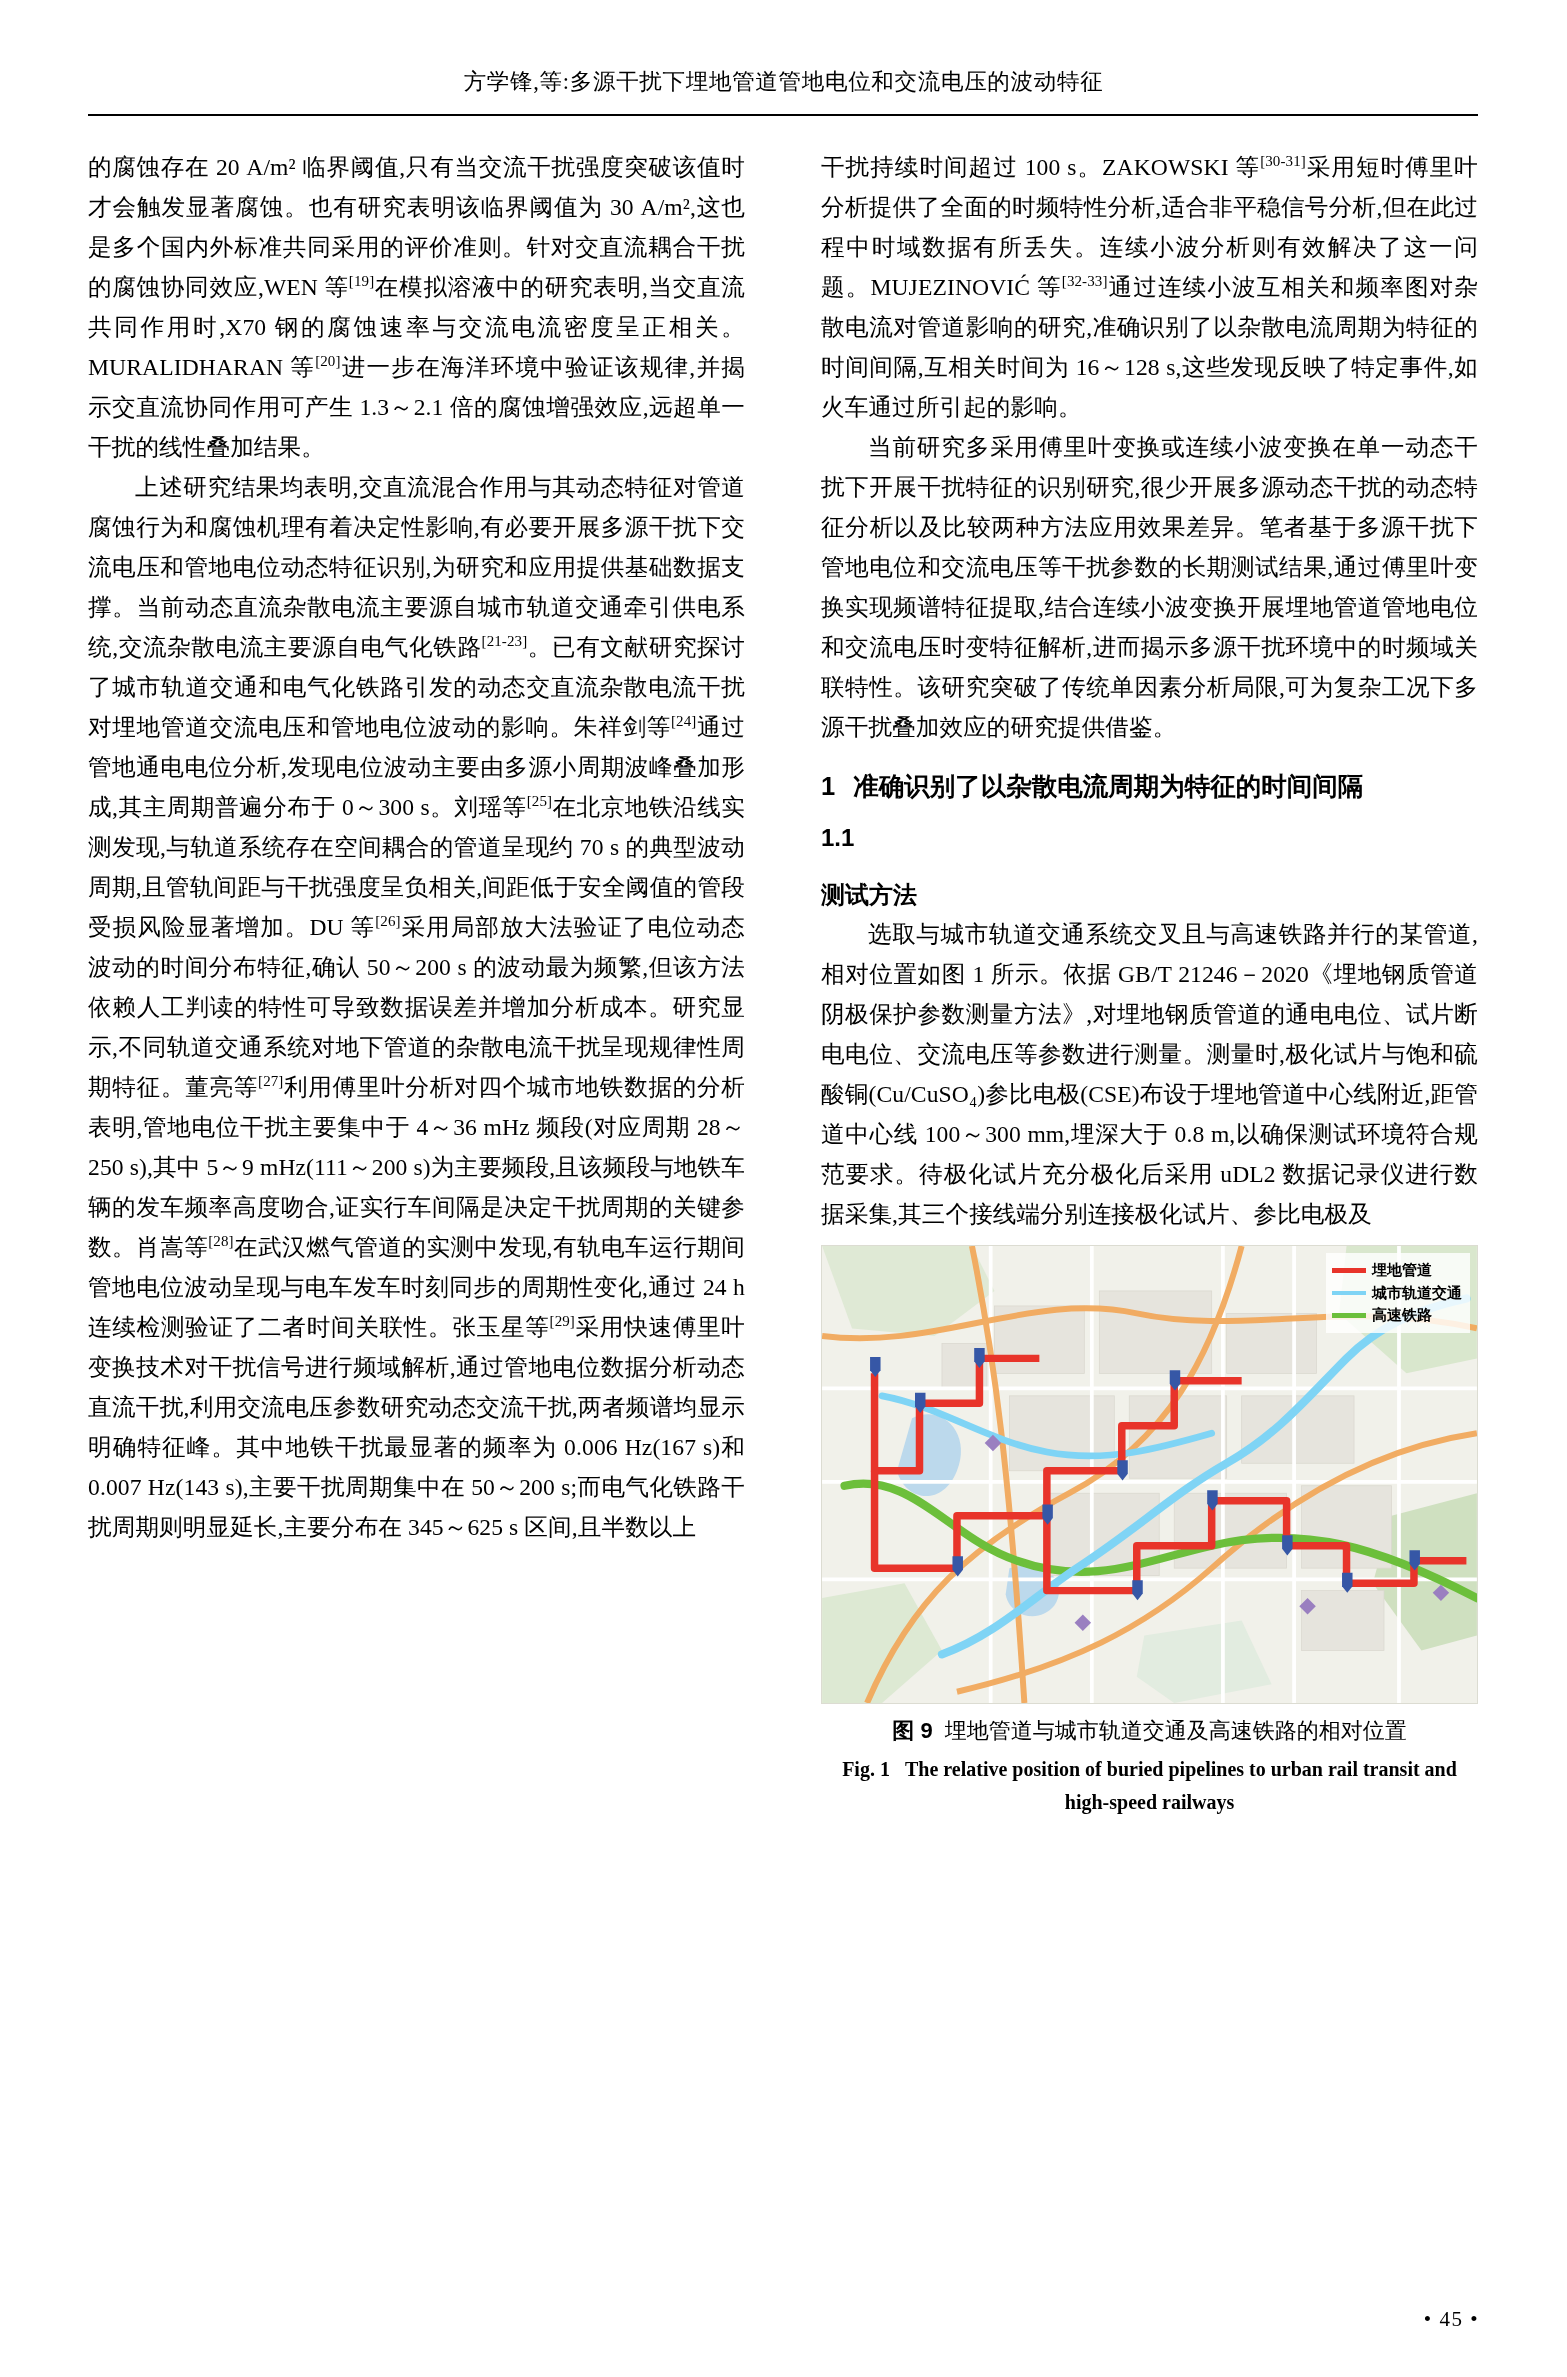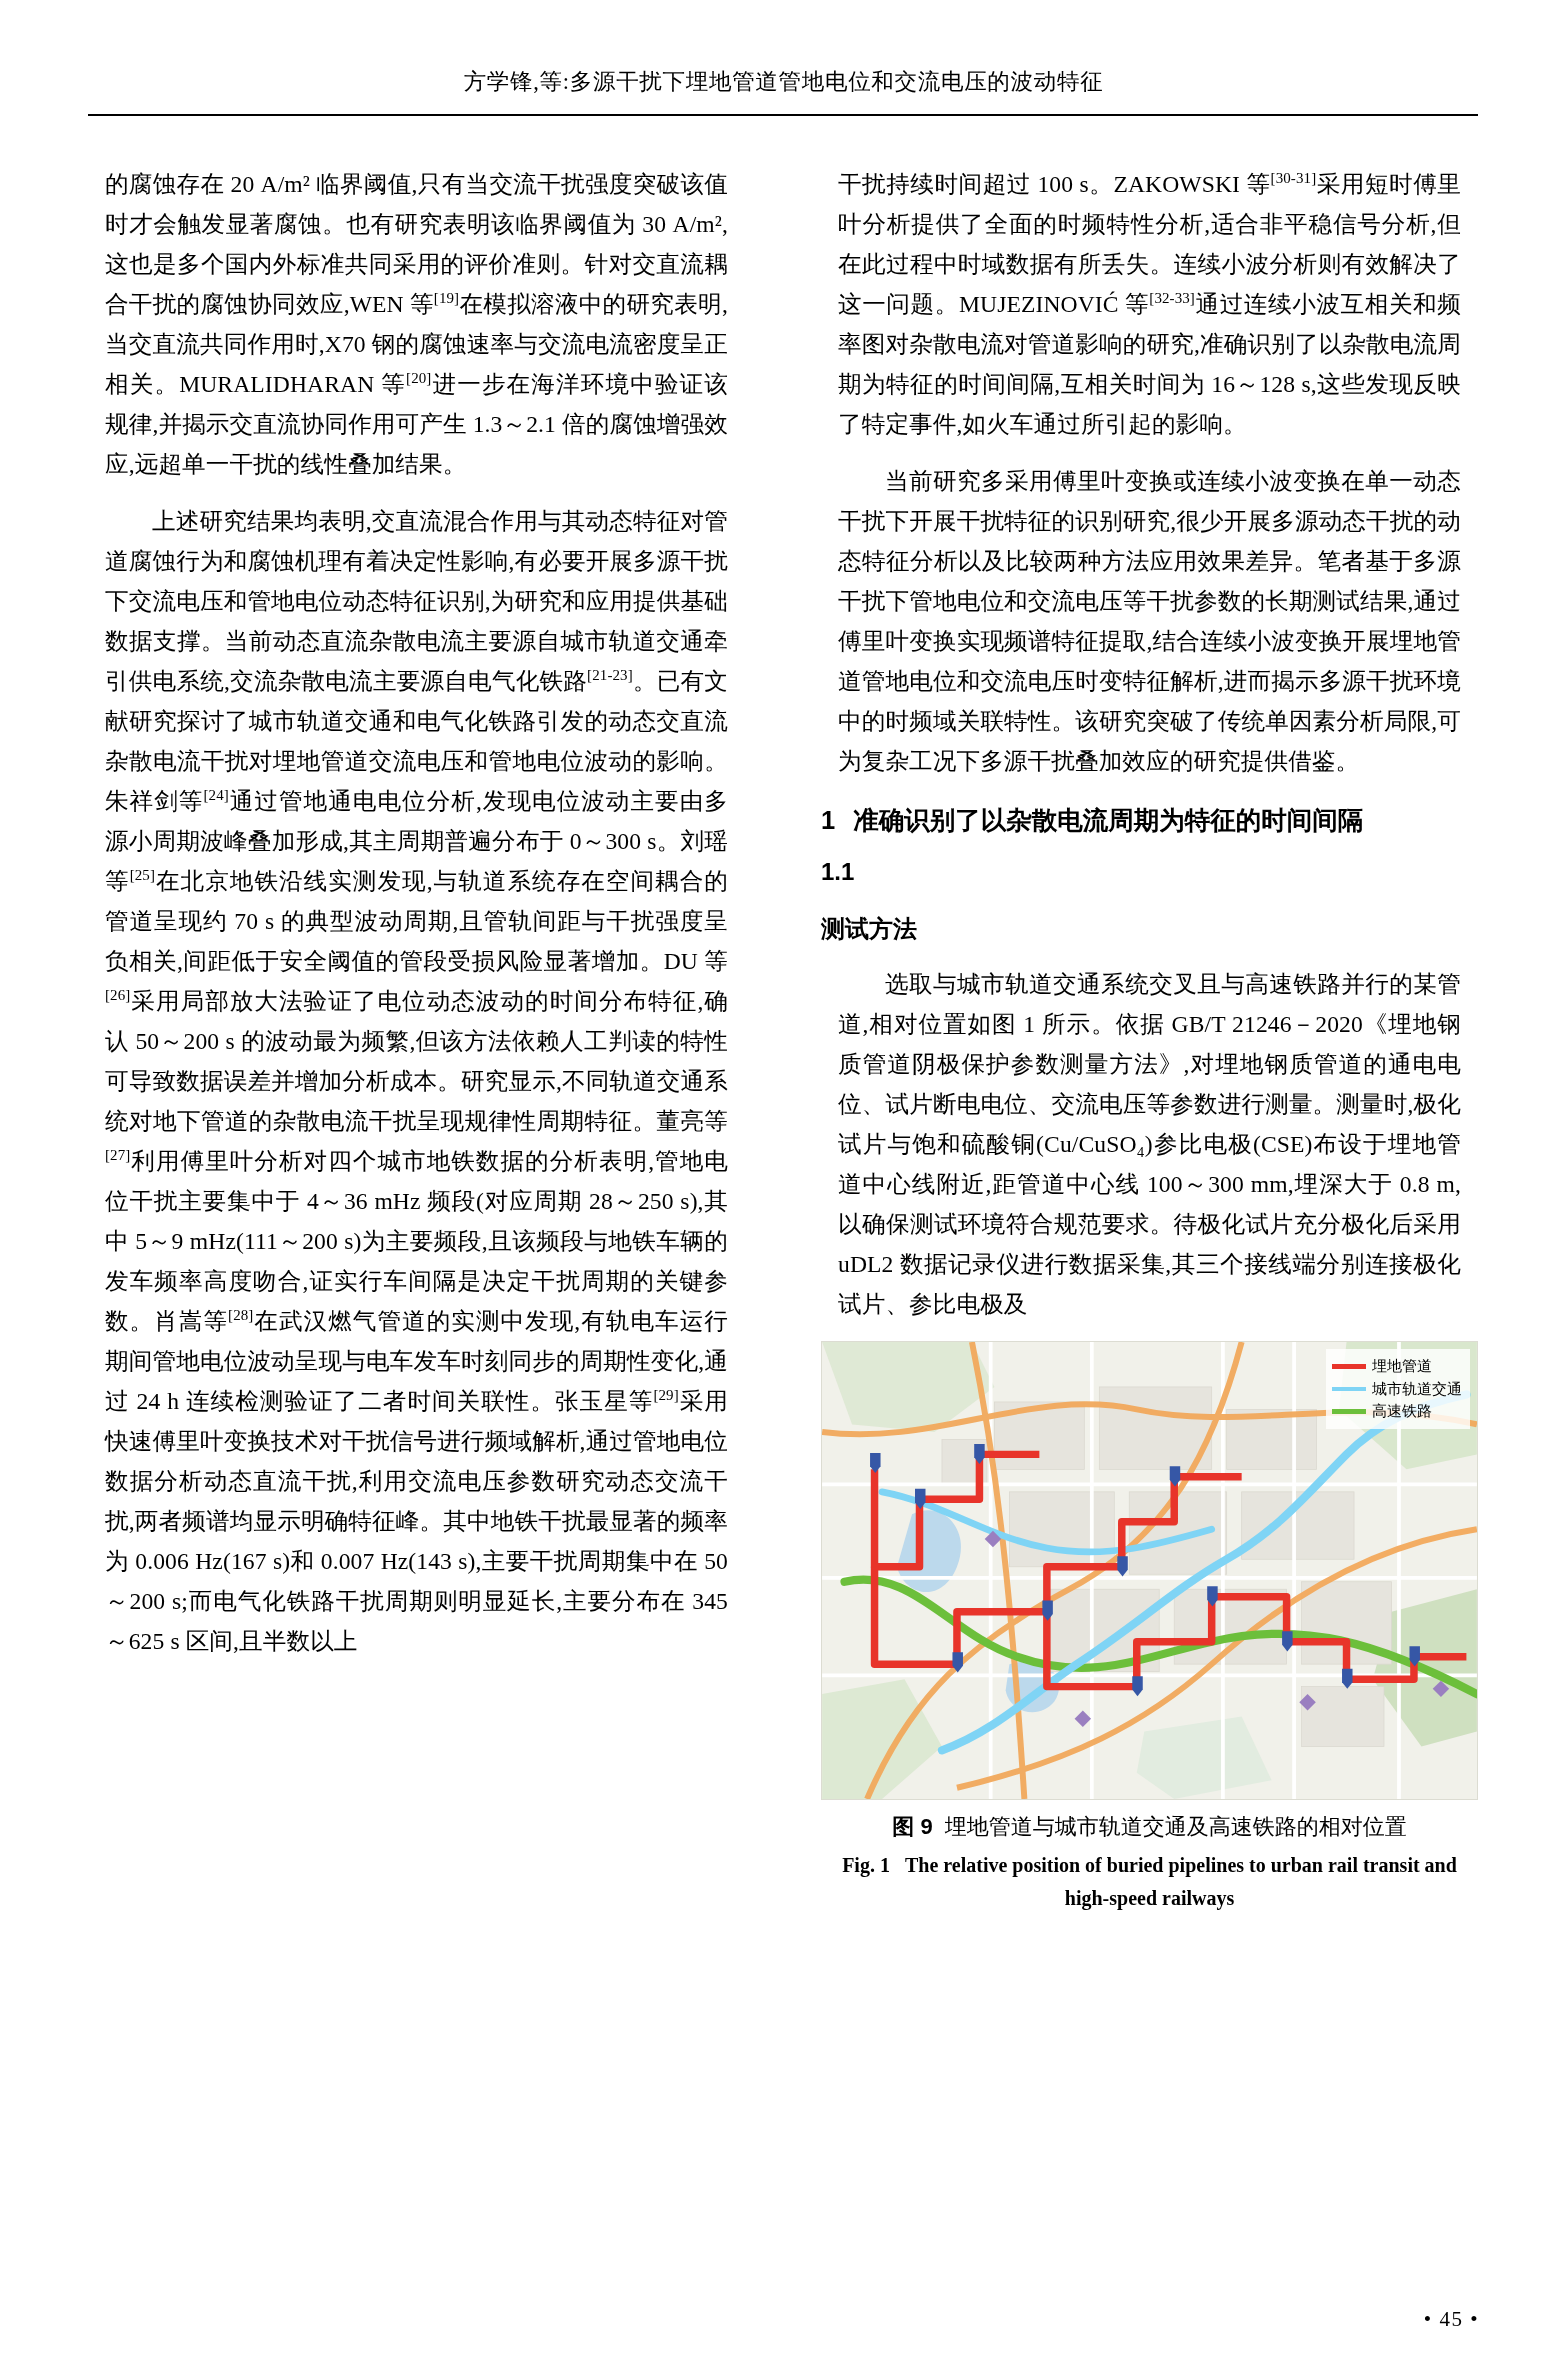--- a/index.html
+++ b/index.html
@@ -45,21 +45,21 @@
     left: 88px;
     top: 147px;
     width: 1390px;
     display: flex;
     justify-content: space-between;
   }
   .col {
     width: 657px;
   }
   p.body {
-    margin: 17px;
+    margin: 0;
     font-size: 23.6px;
     line-height: 40px;
     text-align: justify;
     text-justify: inter-character;
     text-align-last: left;
     letter-spacing: 0.1px;
   }
   p.indent {
     text-indent: 47px;
   }
@@ -105,20 +105,21 @@
   }
   .legend-box {
     position: absolute;
     right: 7.5px;
     top: 7.5px;
     background: rgba(255,255,255,0.82);
     padding: 6px 7.5px 6px 6px;
     font-size: 15px;
     line-height: 22.5px;
     font-family: "Liberation Sans", sans-serif;
+    font-weight: bold;
   }
   .legend-row { display: flex; align-items: center; gap: 6px; }
   .legend-swatch { width: 34px; height: 4.5px; display: inline-block; }
   .fig-caption-cn {
     margin-top: 12px;
     text-align: center;
     font-size: 22px;
     font-family: "Liberation Sans", sans-serif;
   }
   .fig-caption-cn .lbl { font-weight: bold; margin-right: 12px; }

